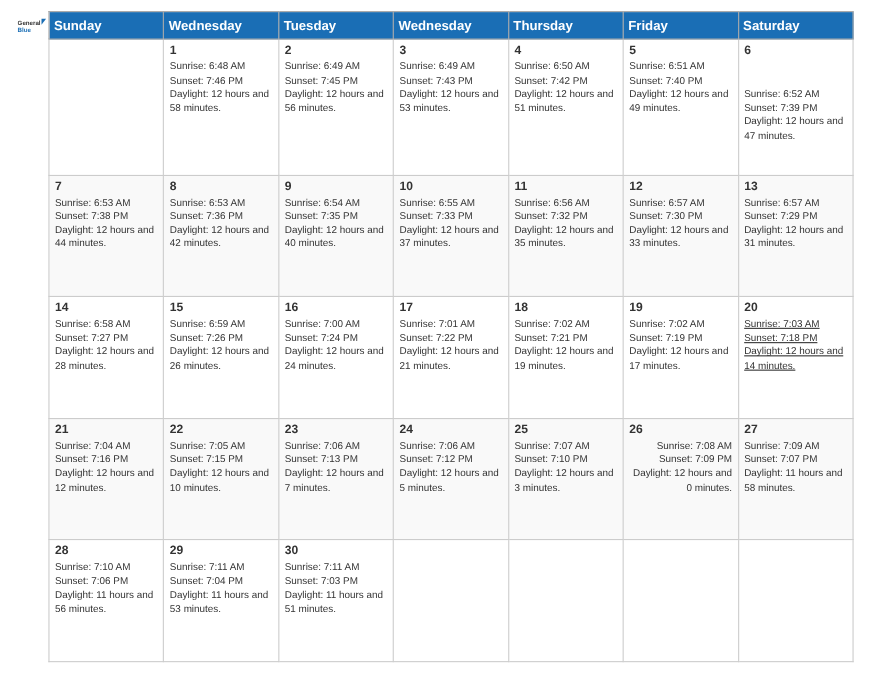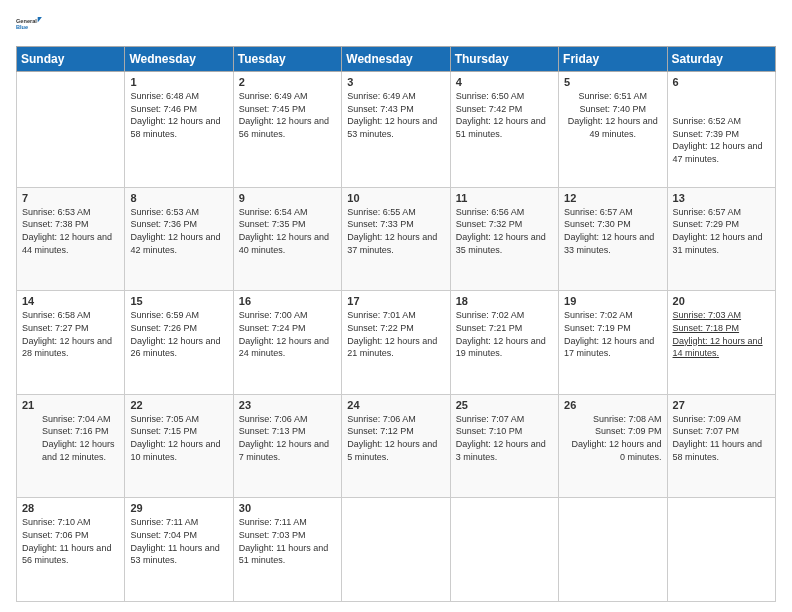--- a/index.html
+++ b/index.html
@@ -8,21 +8,21 @@
       height: 612px;
       font-family: Arial, sans-serif;
       background: #fff;
       overflow: hidden;
     }
     .page {
       width: 792px;
       height: 612px;
       padding: 10px 16px 10px 16px;
       display: flex;
-      flex-direction: column;
+      flex-direction: row;
     }
     .header {
       display: flex;
       justify-content: space-between;
       align-items: flex-start;
       margin-bottom: 8px;
     }
     .logo {
       display: flex;
       align-items: center;
@@ -139,21 +139,21 @@
 Daylight: 12 hours and 53 minutes.</div>
           </td>
           <td>
             <span class="day-number">4</span>
             <div class="day-info" style="white-space: pre-line;">Sunrise: 6:50 AM
 Sunset: 7:42 PM
 Daylight: 12 hours and 51 minutes.</div>
           </td>
           <td>
             <span class="day-number">5</span>
-            <div class="day-info" style="white-space: pre-line; text-align: center;">Sunrise: 6:51 AM
+            <div class="day-info" style="white-space: pre-line;">Sunrise: 6:51 AM
 Sunset: 7:40 PM
 Daylight: 12 hours and 49 minutes.</div>
           </td>
           <td>
             <span class="day-number">6</span>
             <div class="day-info" style="white-space: pre-line; margin-top: 27px;">Sunrise: 6:52 AM
 Sunset: 7:39 PM
 Daylight: 12 hours and 47 minutes.</div>
           </td>
         </tr>
@@ -241,21 +241,21 @@
           <td>
             <span class="day-number">20</span>
             <div class="day-info" style="white-space: pre-line; text-decoration: underline;">Sunrise: 7:03 AM
 Sunset: 7:18 PM
 Daylight: 12 hours and 14 minutes.</div>
           </td>
         </tr>
         <tr>
           <td>
             <span class="day-number">21</span>
-            <div class="day-info" style="white-space: pre-line; margin-left: 20px;">Sunrise: 7:04 AM
+            <div class="day-info" style="white-space: pre-line;">Sunrise: 7:04 AM
 Sunset: 7:16 PM
 Daylight: 12 hours and 12 minutes.</div>
           </td>
           <td>
             <span class="day-number">22</span>
             <div class="day-info" style="white-space: pre-line;">Sunrise: 7:05 AM
 Sunset: 7:15 PM
 Daylight: 12 hours and 10 minutes.</div>
           </td>
           <td>

